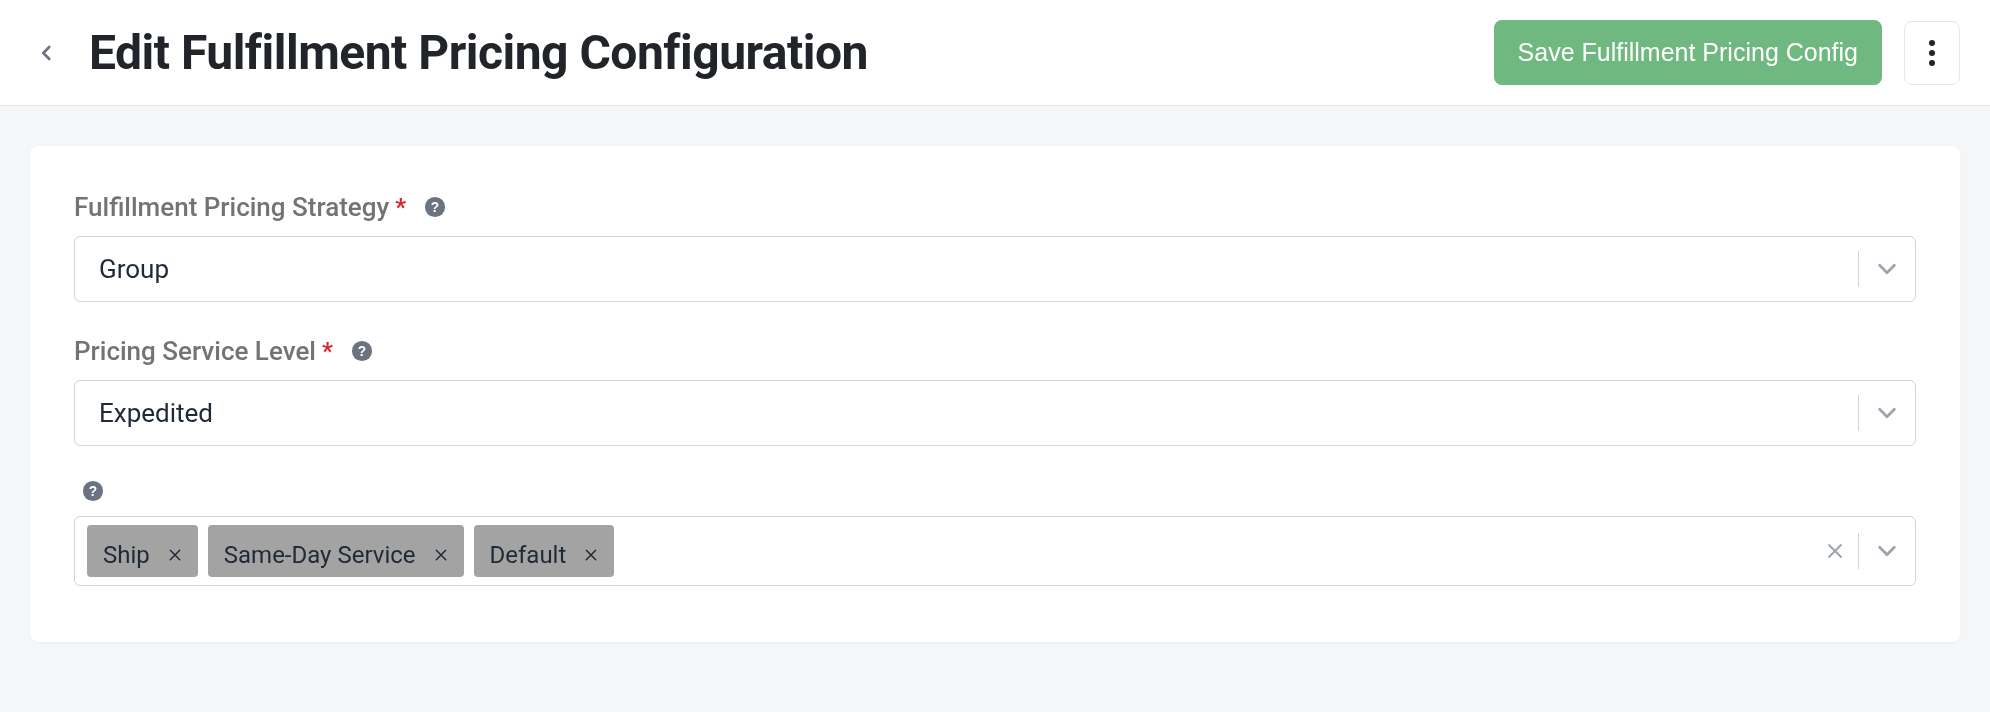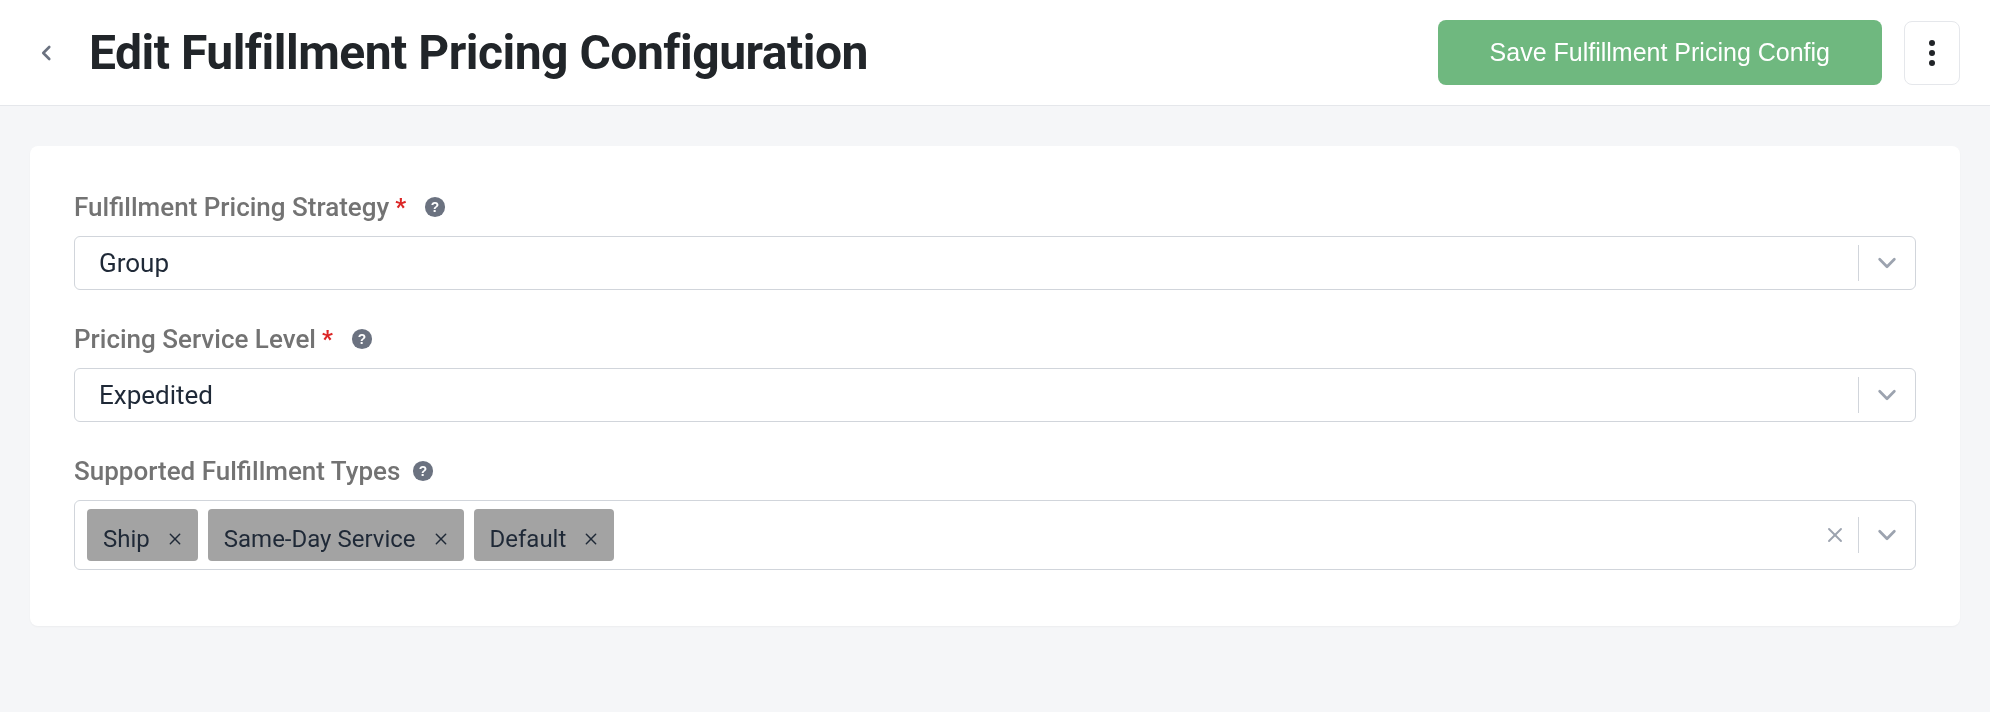--- a/index.html
+++ b/index.html
@@ -32,21 +32,21 @@
     color: #212529;
     margin-left: 20px;
     letter-spacing: -0.5px;
   }
   .topbar-spacer { flex: 1; }
   .save-btn {
     background: #6fb87f;
     color: #ffffff;
     border: none;
     border-radius: 8px;
-    padding: 18px 52px;
+    padding: 18px 24px;
     font-size: 25px;
     font-weight: 500;
     cursor: pointer;
   }
   .kebab-btn {
     width: 56px;
     height: 64px;
     margin-left: 22px;
     background: #ffffff;
     border: 1px solid #e5e7eb;
@@ -96,21 +96,21 @@
     cursor: pointer;
   }
   .help-icon svg { width: 22px; height: 22px; fill: #6b7280; }
 
   .select-box {
     border: 1px solid #d1d5db;
     border-radius: 6px;
     background: #ffffff;
     display: flex;
     align-items: center;
-    height: 54px;
+    height: 66px;
     cursor: pointer;
   }
   .select-value {
     flex: 1;
     padding: 0 24px;
     font-size: 26px;
     color: #1f2937;
   }
   .select-sep {
     width: 1px;
@@ -241,21 +241,20 @@
         <div class="select-caret">
           <svg viewBox="0 0 24 24" fill="none" stroke="currentColor" stroke-width="3" stroke-linecap="round" stroke-linejoin="round">
               <polyline points="4 8 12 16 20 8"></polyline>
             </svg>
         </div>
       </div>
     </div>
 
     <div class="field">
       <div class="field-label-row">
-        <span class="field-label">Supported Fulfillment Types</span>
         <span class="help-icon">
           <svg viewBox="0 0 24 24">
               <circle cx="12" cy="12" r="11" fill="#6b7280"></circle>
               <text x="12" y="17" text-anchor="middle" font-size="15" font-weight="700" fill="#ffffff" font-family="Arial">?</text>
             </svg>
         </span>
       </div>
       <div class="multiselect-box">
         <div class="tags-wrap">
           <span class="tag">

